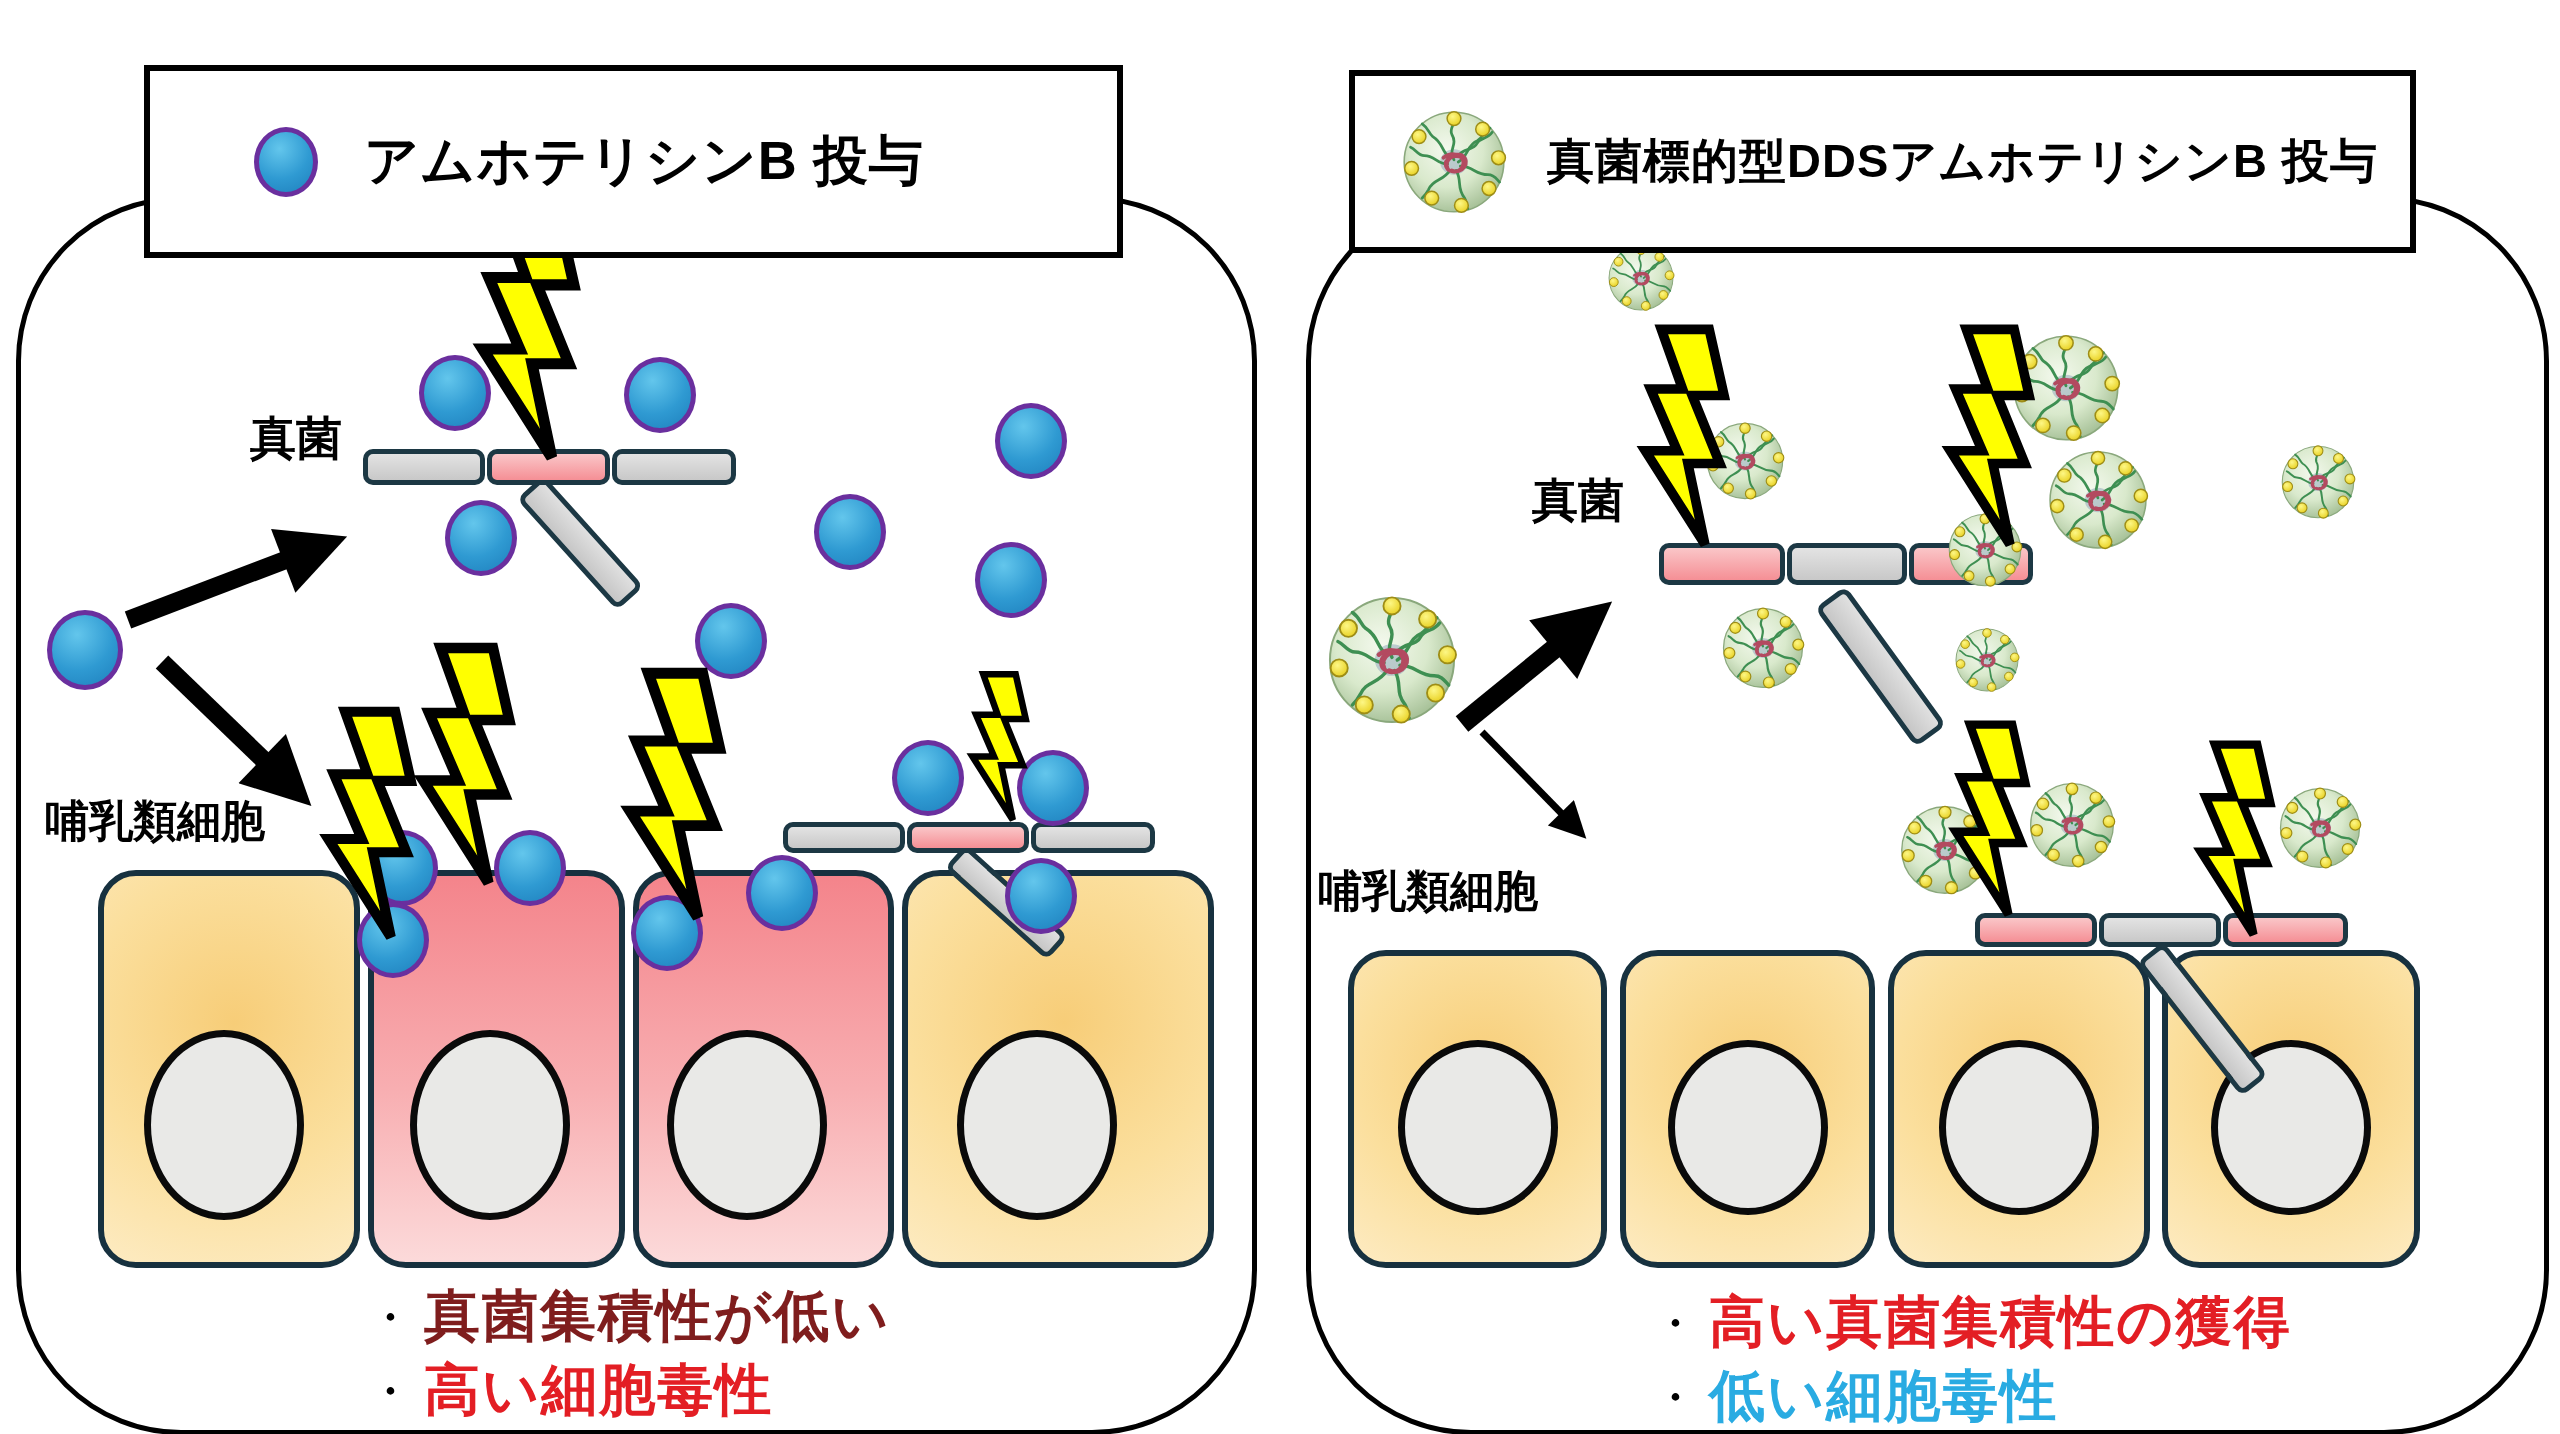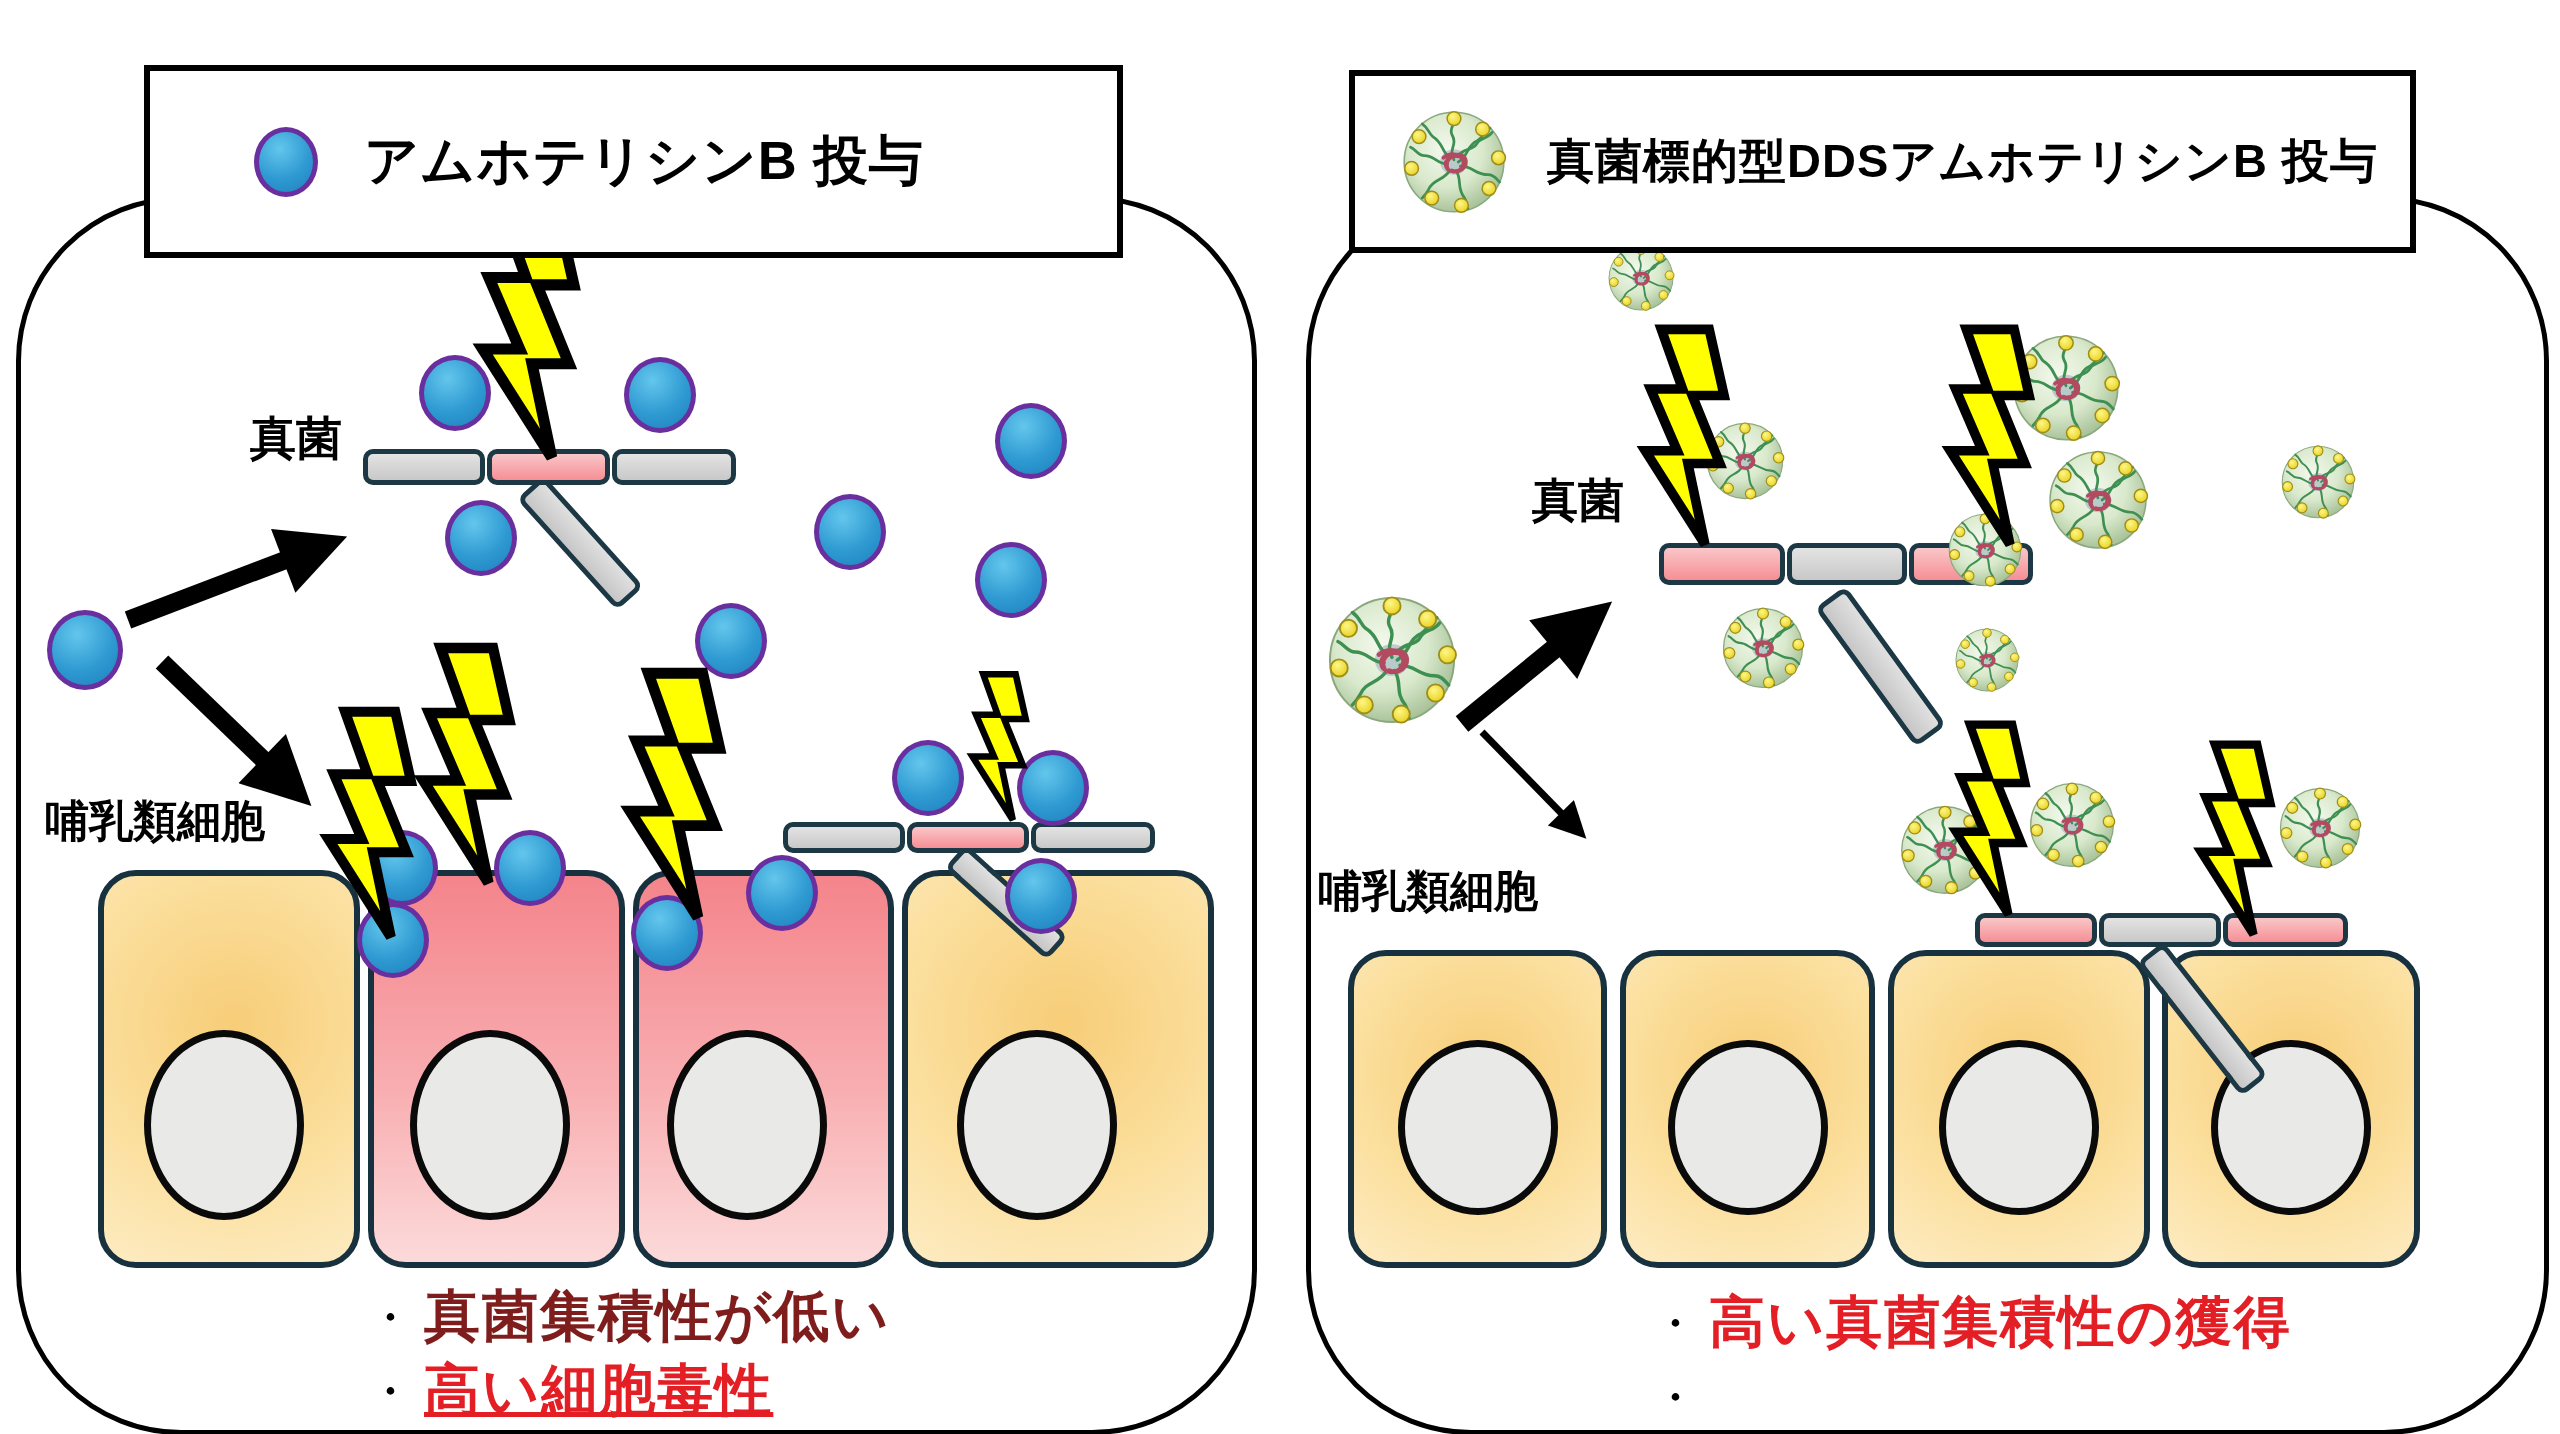--- a/index.html
+++ b/index.html
@@ -249,31 +249,32 @@
   <div class="jp-label" style="left:1532px;top:470px;">真菌</div>
   <div class="jp-label" style="left:1318px;top:862px;font-size:44px;">哺乳類細胞</div>
 
   <div class="bullets" style="left:370px;top:1280px;">
     <div class="brow">
       <span class="bmark">・</span>
       <span class="btext" style="color: #7f1d1d;">真菌集積性が低い</span>
     </div>
     <div class="brow">
       <span class="bmark">・</span>
-      <span class="btext" style="color: rgb(227, 30, 36); text-decoration: underline;">高い細胞毒性</span>
+      <span class="btext" style="color: rgb(227, 30, 36);">高い細胞毒性</span>
     </div>
   </div>
 
   <div class="bullets" style="left:1655px;top:1286px;">
     <div class="brow">
       <span class="bmark">・</span>
       <span class="btext" style="color: rgb(227, 30, 36);">高い真菌集積性の獲得</span>
     </div>
     <div class="brow">
       <span class="bmark">・</span>
+      <span class="btext" style="color: rgb(41, 171, 226);">低い細胞毒性</span>
     </div>
   </div>
 
   <div class="titlebox left">
     <div class="amb inline"></div>
     <span class="titletext">アムホテリシンB 投与</span>
   </div>
   <div class="titlebox right">
     <svg class="mic inline" width="106" height="106">
         <use href="#micelleSym"></use>

